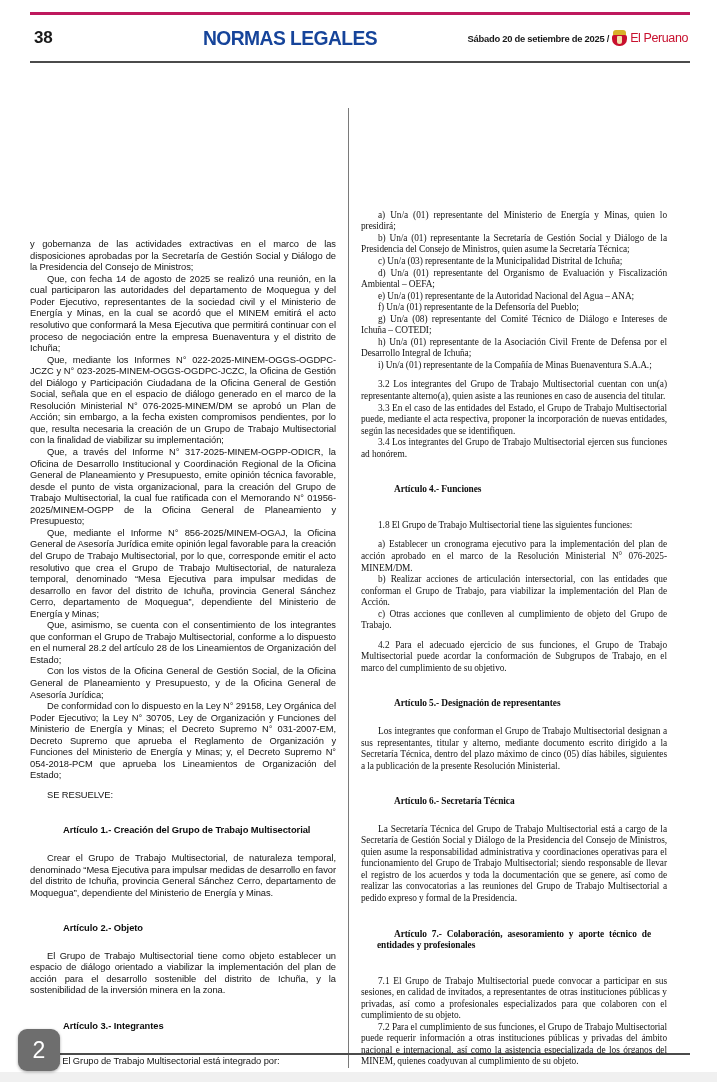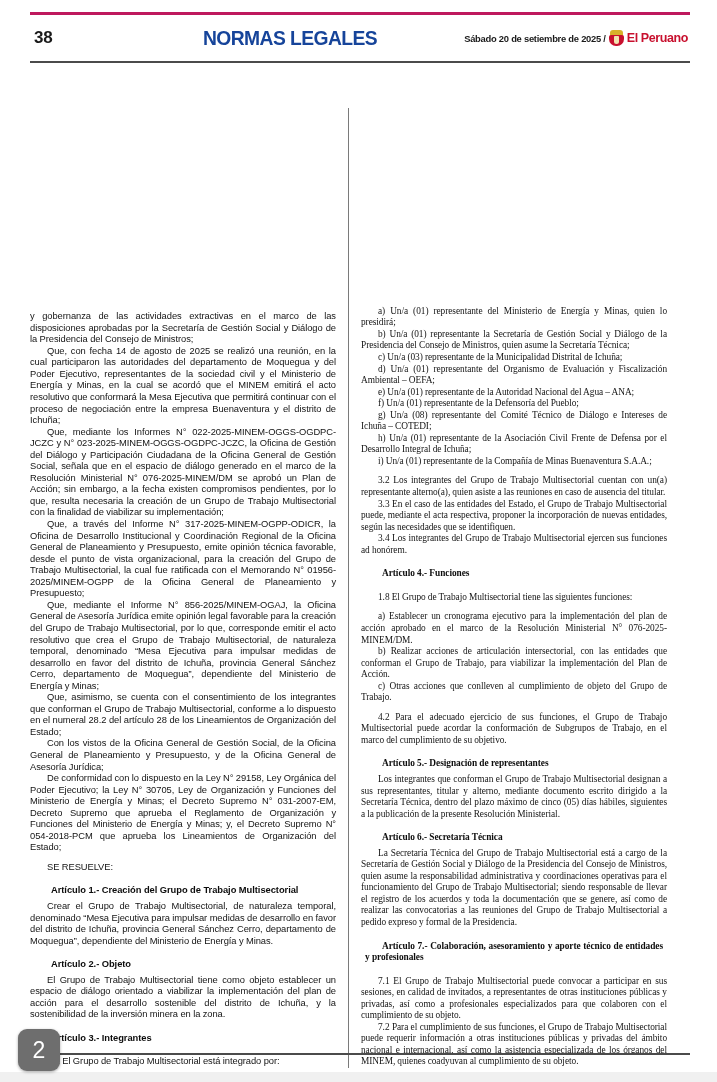--- a/index.html
+++ b/index.html
@@ -99,21 +99,21 @@
   }
   .crest .crest-center {
     position: absolute;
     left: 5px; top: 6px;
     width: 5px; height: 8px;
     background: #f2e3b0;
     border-radius: 1px 1px 3px 3px;
   }
   .brand {
     font-size: 12.5px;
-    font-weight: bold;
+    font-weight: normal;
     color: #c8102e;
     letter-spacing: -0.4px;
     white-space: nowrap;
   }
 
   
   .columns {
     position: relative;
     display: flex;
     margin-top: 5px;
@@ -141,21 +141,21 @@
     color: #141414;
     text-align: justify;
     text-indent: 17px;
     letter-spacing: -0.06px;
     word-spacing: -0.1px;
     -webkit-hyphens: none;
     hyphens: none;
   }
   p.body.noindent { text-indent: 0; }
   p.head {
-    margin: 4px;
+    margin: 16px;
     font-size: 9.35px;
     line-height: 11.55px;
     color: #0d0d0d;
     font-weight: bold;
     text-align: justify;
     text-indent: 17px;
     letter-spacing: -0.05px;
   }
   .gap { height: 8px; }
 

